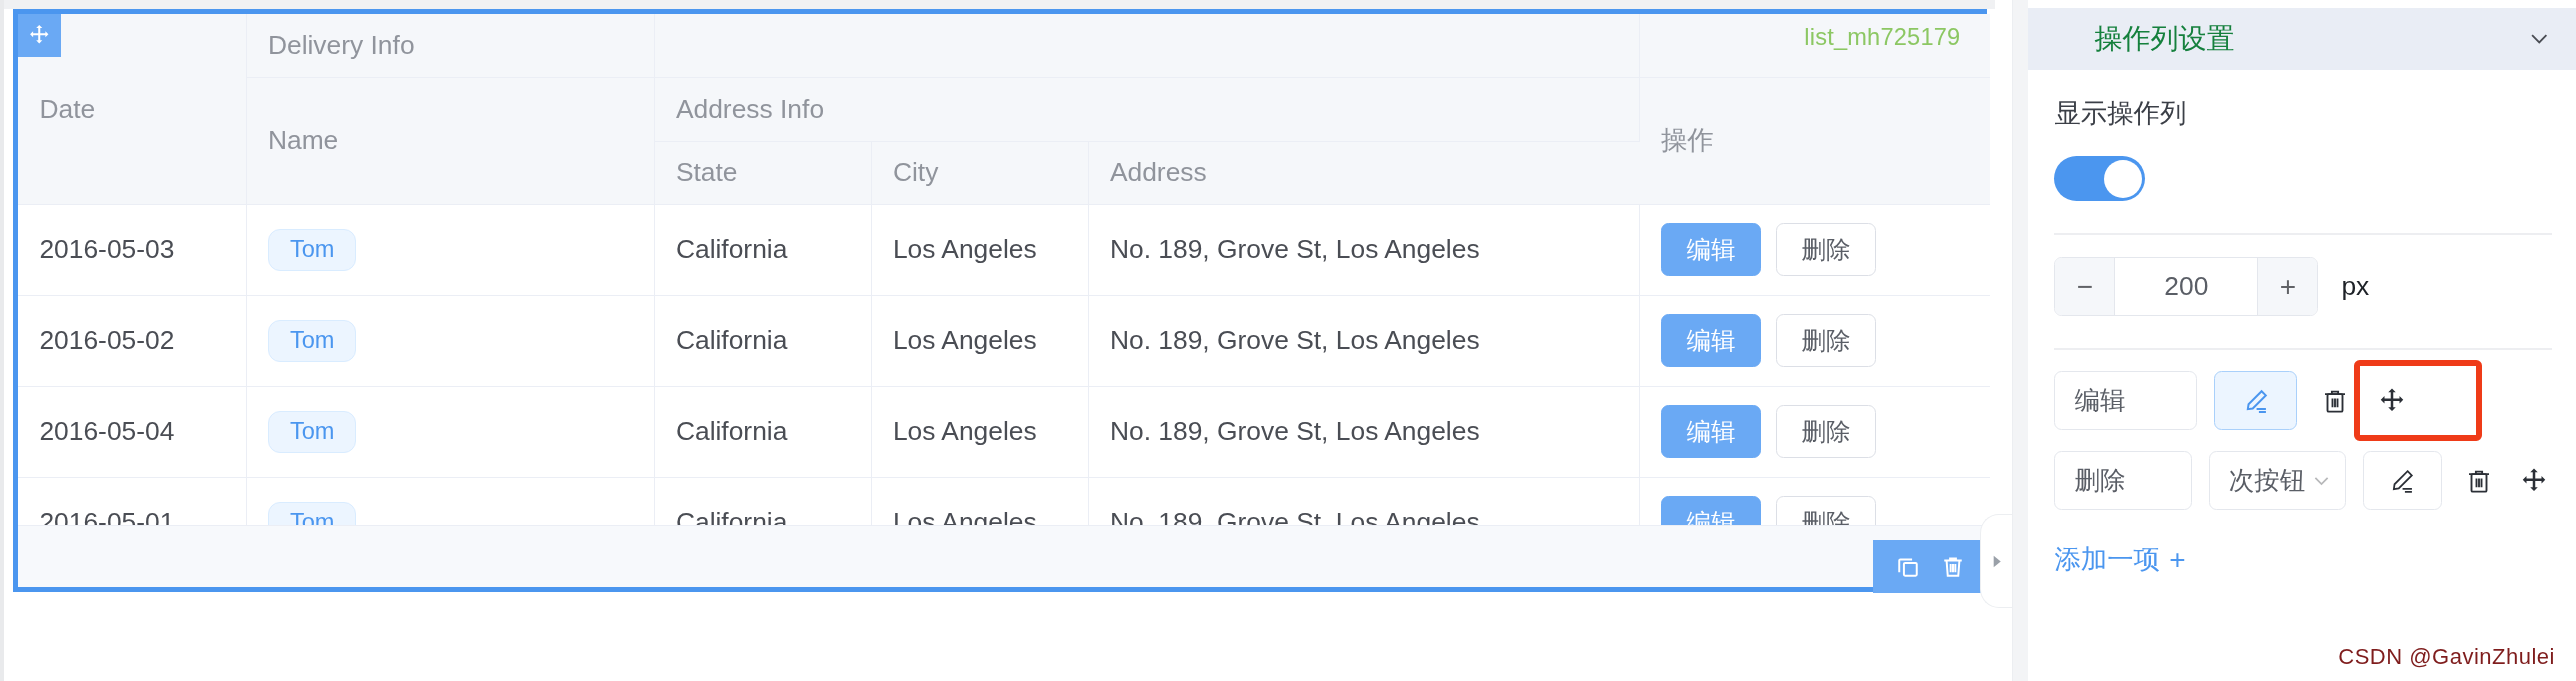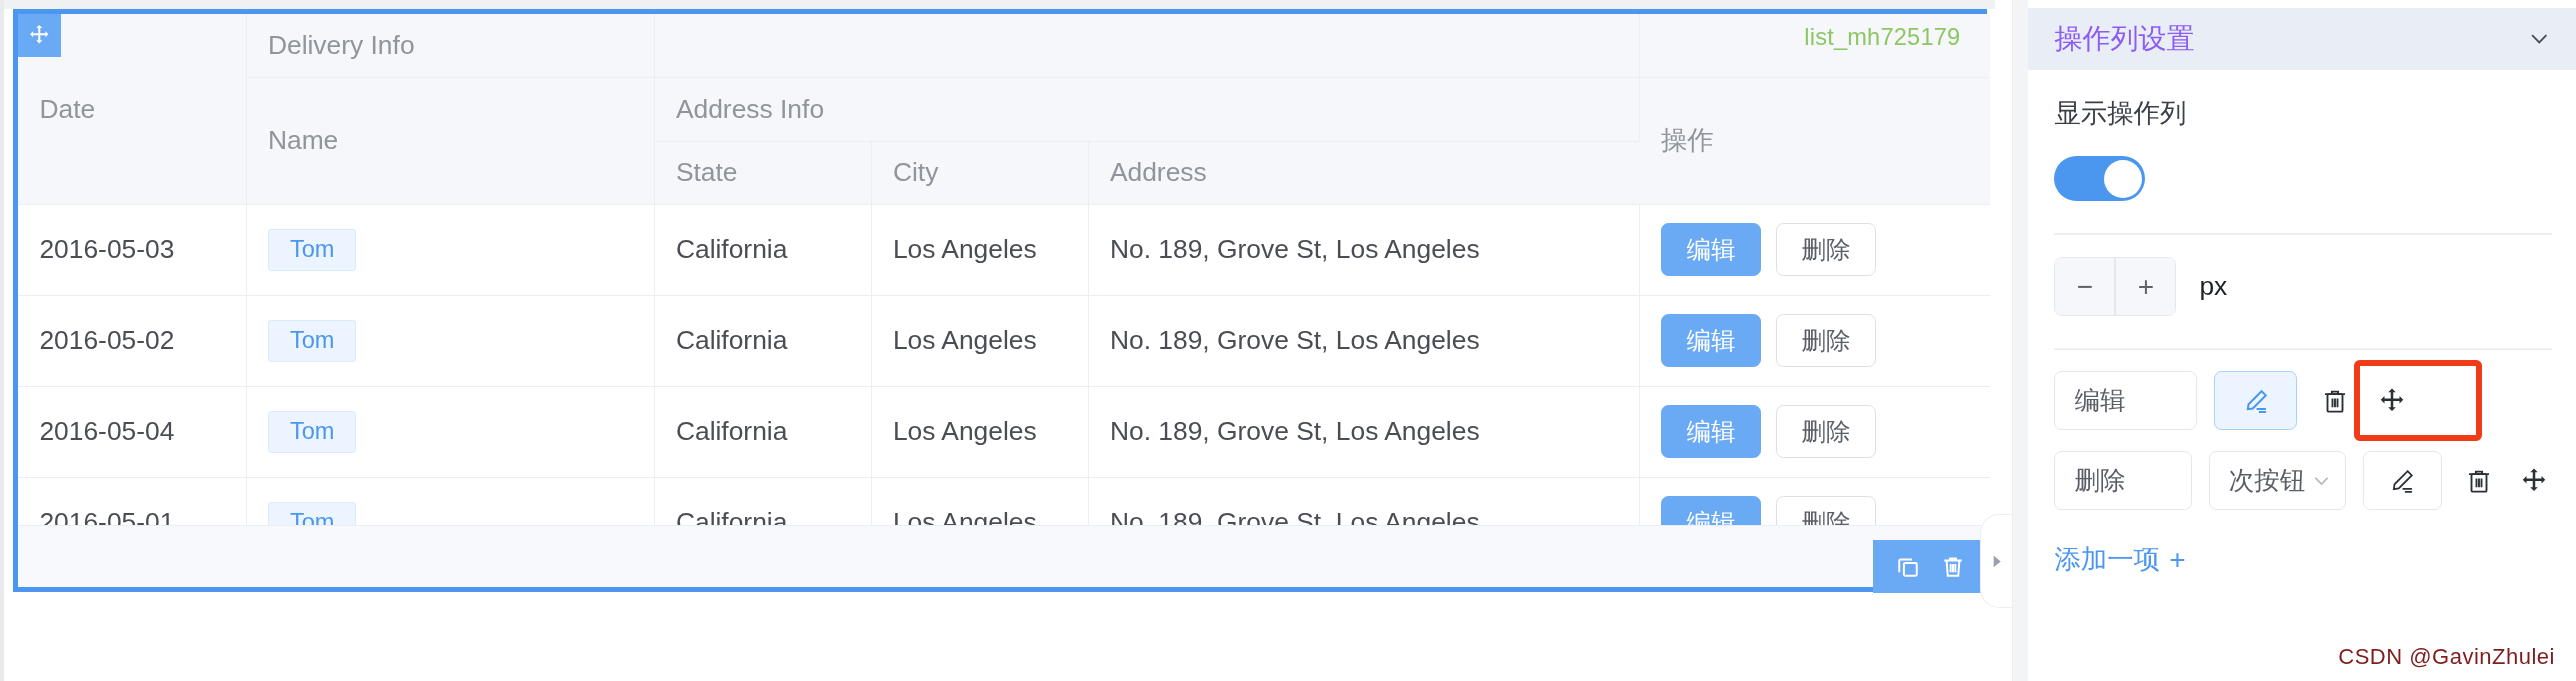--- a/index.html
+++ b/index.html
@@ -71,21 +71,21 @@
     color: #4a4d54;
     font-size: 26.4px;
   }
   table.eltable tbody tr td:last-child,
   table.eltable thead th:last-child { border-right: none; }
 
   .name-tag {
     display: inline-block;
     background: #ecf5ff; color: #4b96ef;
     border: 1.9px solid #d9ecff;
-    border-radius: 3px;
+    border-radius: 12px;
     padding: 8.5px 21px;
     font-size: 23.6px;
     line-height: 1;
   }
 
   .btn { border-radius: 7.5px; font-size: 24.5px; line-height: 1; cursor: pointer; }
   .btn-primary {
     background: #6aa9f4; color: #ffffff; border: 1.9px solid #6aa9f4;
     padding: 13.2px 24.5px;
   }
@@ -133,21 +133,21 @@
   .panel-scroll-gutter {
     position: absolute; left: 0; top: 0; width: 15px; height: 100%;
     background: #f3f4f6;
   }
   .panel-head {
     position: absolute; left: 15px; right: 0; top: 7.5px;
     height: 62px; background: #e9edf5;
     display: flex; align-items: center; justify-content: space-between;
     padding: 0 24.5px 0 26.4px;
   }
-  .panel-head-title { font-size: 28px; color: #8b5cf6; font-weight: normal; }
+  .panel-head-title { font-size: 28px; color: #15803d; font-weight: normal; margin-left: 40px; }
   .panel-head svg { width: 24.5px; height: 24.5px; }
 
   .panel-body { position: absolute; left: 15px; right: 0; top: 70px; bottom: 0; padding: 0 24.5px 0 26.4px; }
 
   .field-label { font-size: 26.4px; color: #3b3f47; margin-top: 26.4px; }
 
   
   .switch {
     margin-top: 24.5px;
     width: 91px; height: 45px; border-radius: 22.6px;
@@ -373,20 +373,21 @@
       <div class="field-label">显示操作列</div>
       <div class="switch">
         <div class="knob"></div>
       </div>
 
       <div class="divider"></div>
 
       <div class="stepper-row">
         <div class="stepper">
           <div class="sbtn minus">−</div>
+          <div class="sval">200</div>
           <div class="sbtn plus">+</div>
         </div>
         <div class="unit">px</div>
       </div>
 
       <div class="divider"></div>
 
 
       <div class="act-row">
         <div class="act-input">编辑</div>

